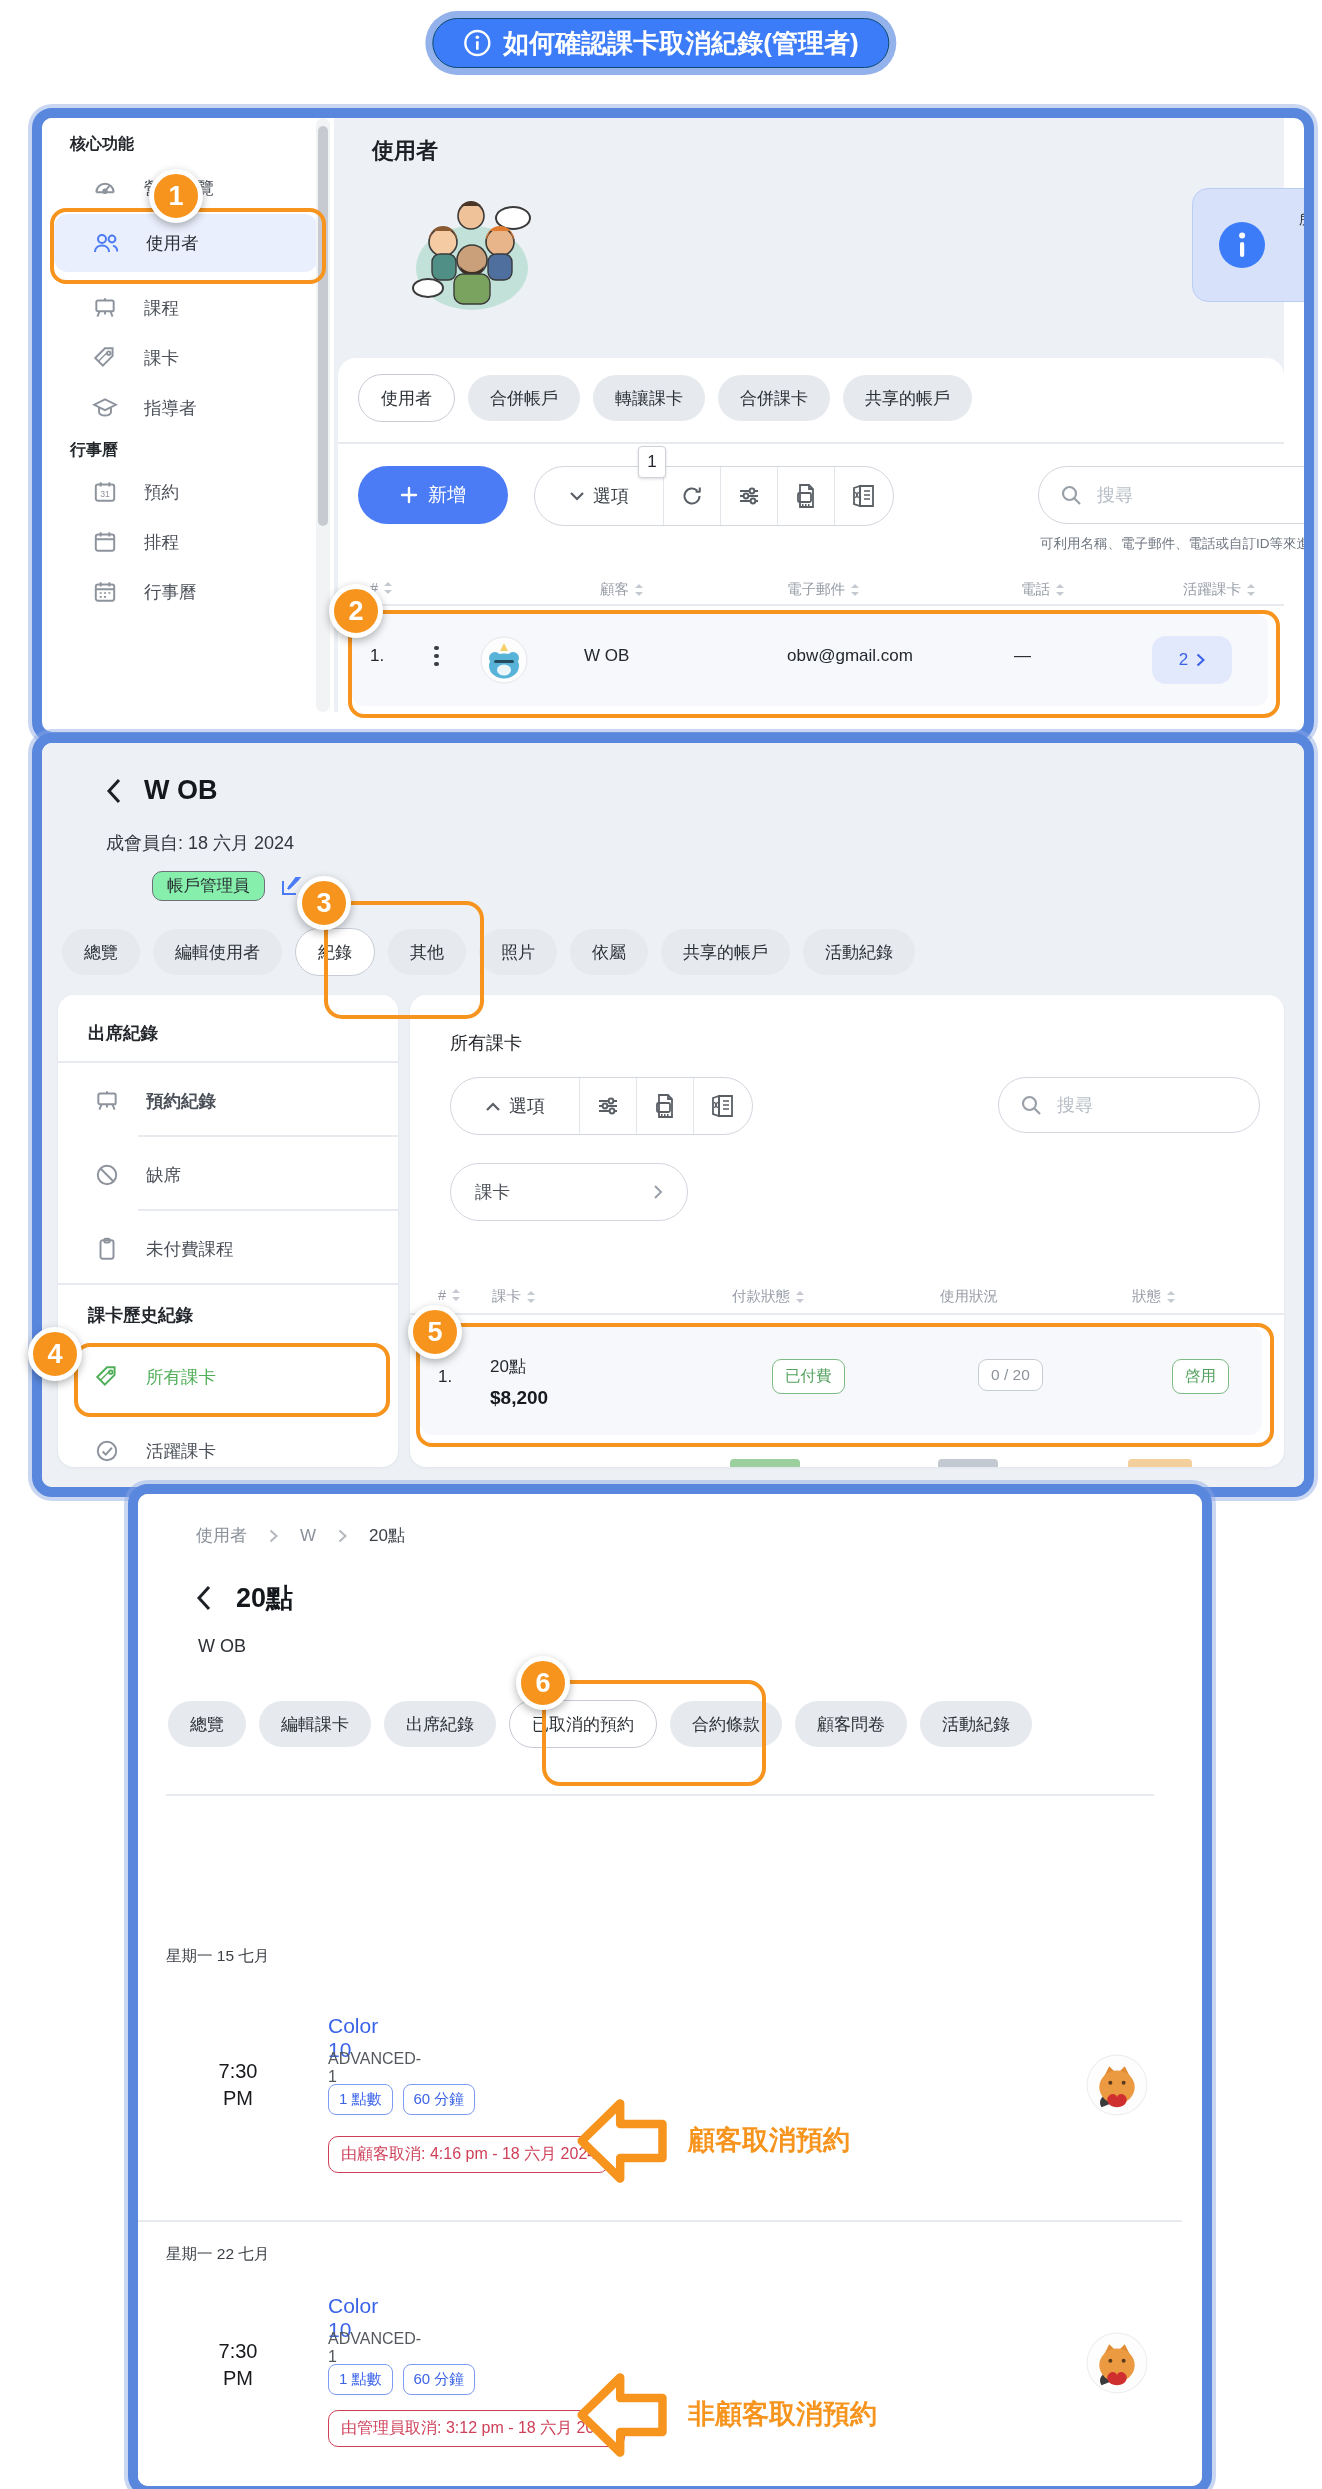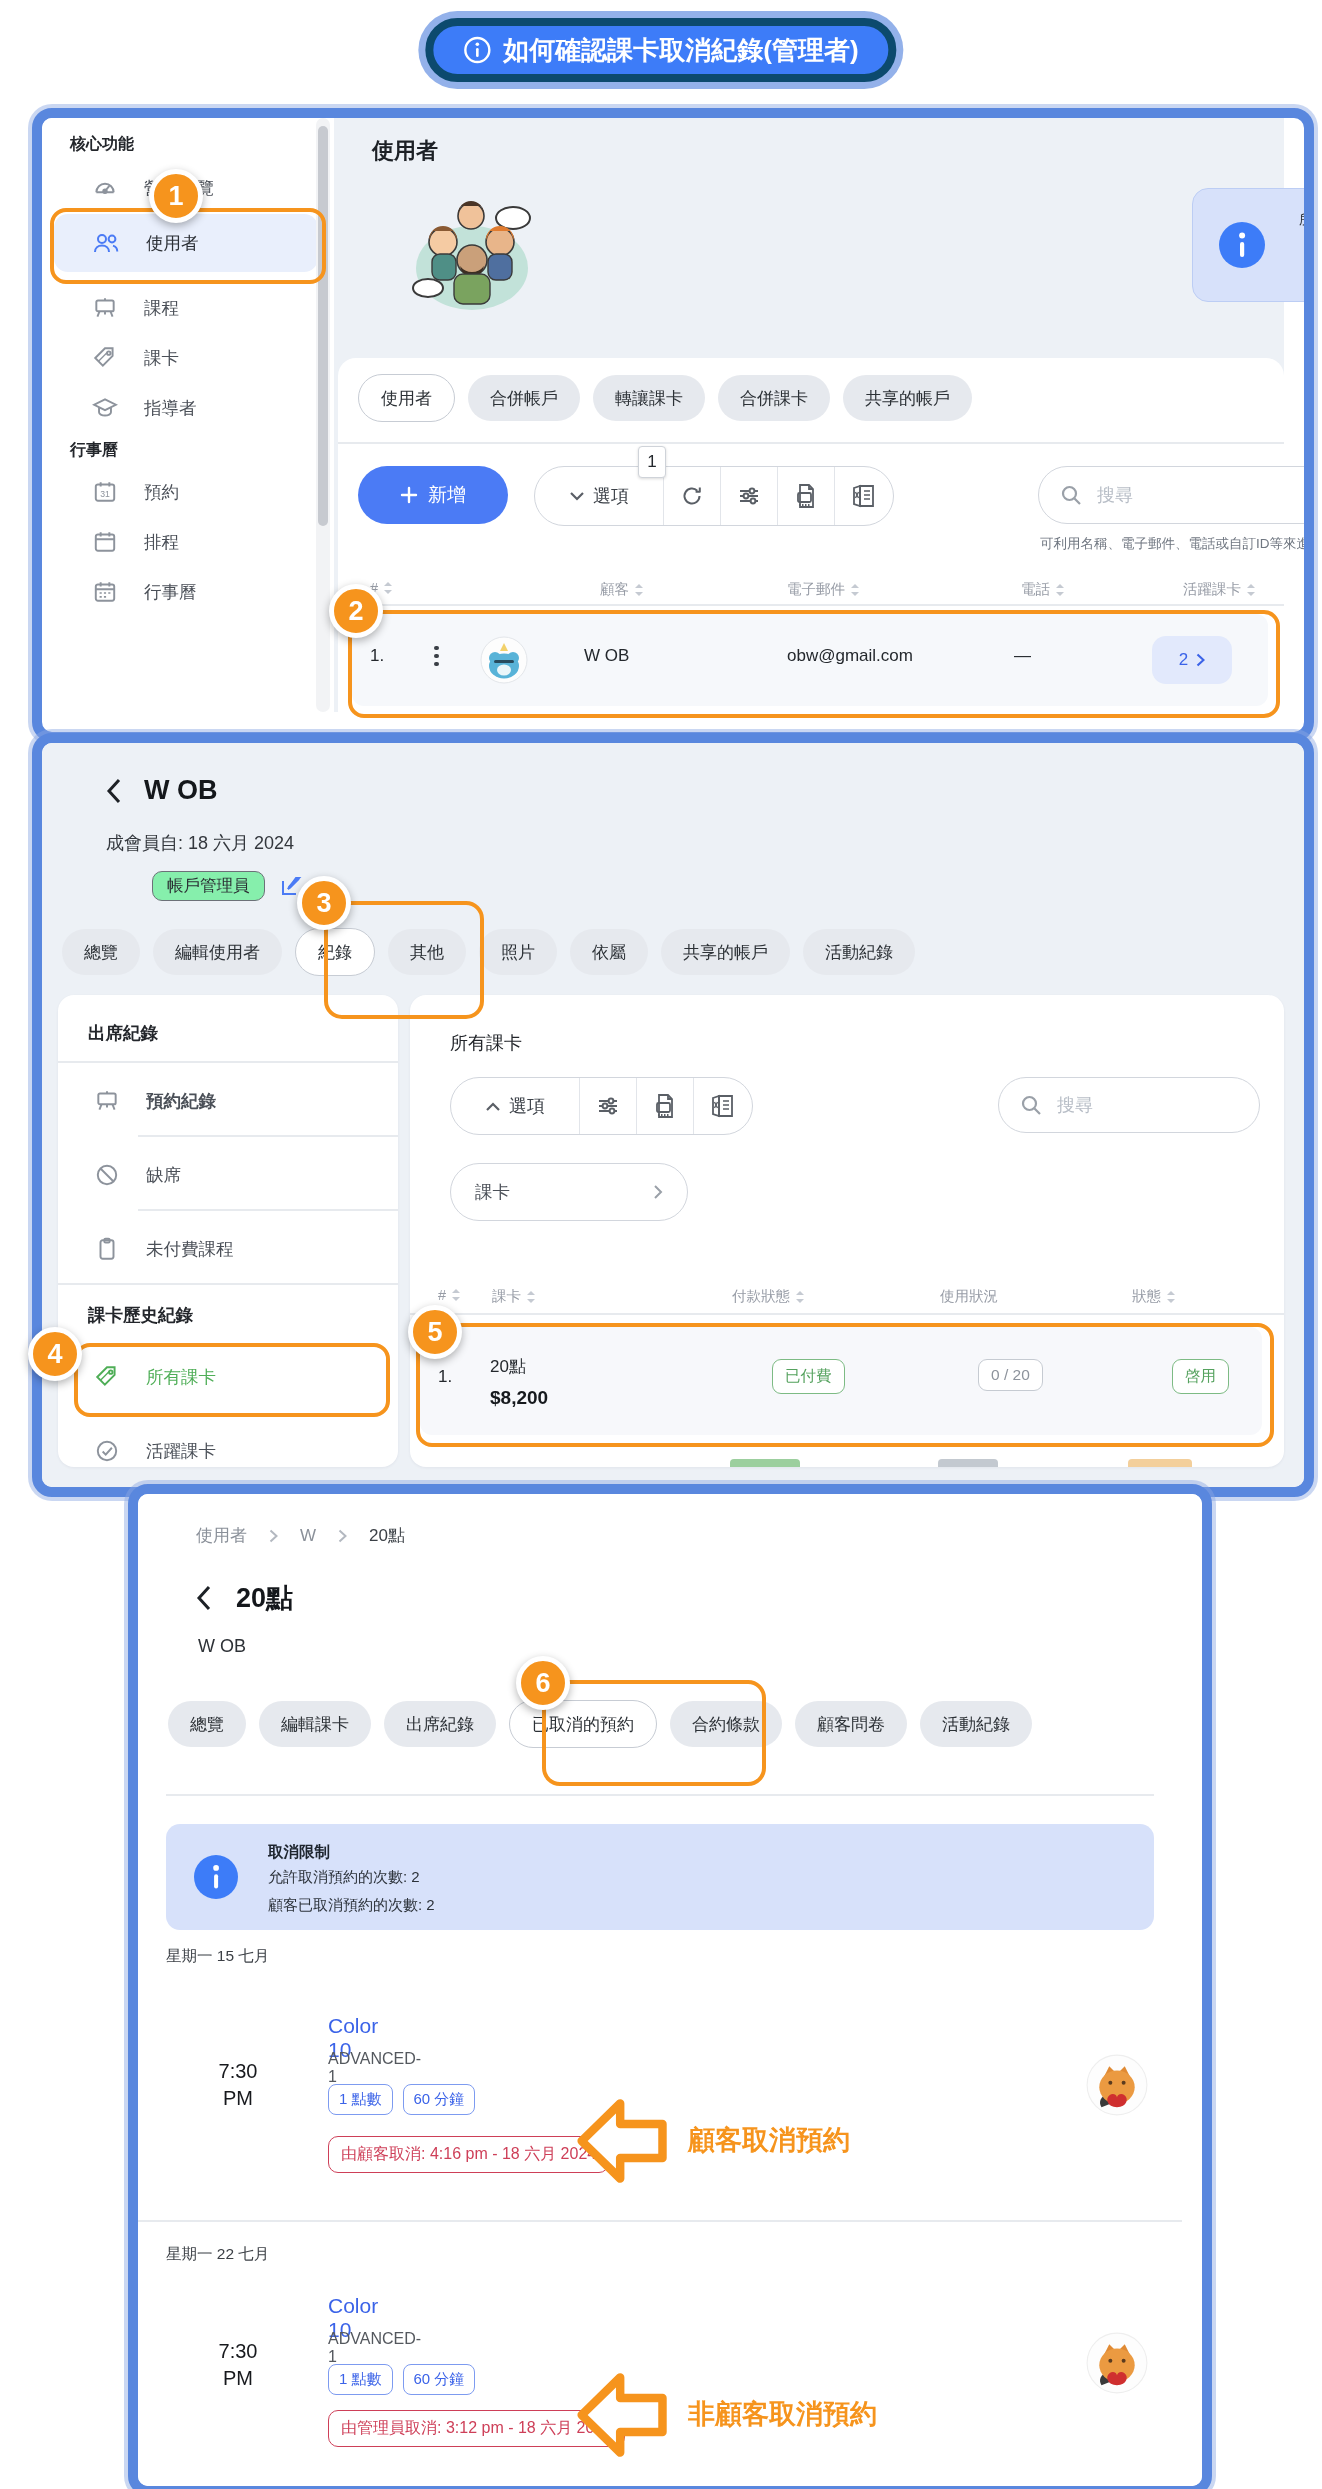--- a/index.html
+++ b/index.html
@@ -1,21 +1,21 @@
 <!DOCTYPE html>
 <html><head>
 <meta charset="utf-8">
 <style>
   html,body{margin:0;padding:0;background:#fff;}
   body{font-family:"Liberation Sans","DejaVu Sans",sans-serif;color:#2e3237;}
   .stage{position:relative;width:1322px;height:2489px;background:#fff;overflow:hidden;}
   .abs{position:absolute;}
   
   .banner{position:absolute;left:50%;top:18px;transform:translateX(-50%);
-    background:#3d7cf8;border:8px solid #0c4a6e;box-shadow:0 0 0 7px #93b1ea;
+    background:#3d7cf8;border:1px solid #0c4a6e;box-shadow:0 0 0 7px #93b1ea;
     border-radius:999px;height:48px;display:flex;align-items:center;gap:12px;
     padding:0 30px;color:#fff;font-size:26px;font-weight:bold;white-space:nowrap;}
   
   .panel{position:absolute;background:#fff;border:10px solid #5987de;border-radius:20px;
     box-shadow:0 0 0 4px rgba(137,167,226,.45);}
   .panel-bg{position:absolute;inset:0;overflow:hidden;border-radius:10px;}
   .graybg{background:#edf1f6;}
   
   .callout{position:absolute;width:54px;height:54px;border-radius:50%;background:#f6941d;
     border:5px solid #fff;box-shadow:0 3px 8px rgba(0,0,0,.3);color:#fff;font-weight:bold;
@@ -552,30 +552,20 @@
         <span class="pill active">已取消的預約</span>
         <span class="pill">合約條款</span>
         <span class="pill">顧客問卷</span>
         <span class="pill">活動紀錄</span>
       </div>
       <div class="ring" style="left:404px;top:186px;width:216px;height:98px;border-radius:18px;"></div>
       <div class="callout" style="left:378px;top:162px;">6</div>
 
       <div class="divider" style="left:28px;top:300px;width:988px;"></div>
 
-      <div class="abs" style="left:28px;top:330px;width:988px;height:106px;background:#d7e1fa;border-radius:14px;">
-        <svg class="abs" style="left:28px;top:31px;" width="44" height="44" viewBox="0 0 46 46">
-          <circle cx="23" cy="23" r="23" fill="#3d7cf8"></circle>
-          <rect x="21" y="20" width="4.2" height="15" rx="2.1" fill="#fff"></rect>
-          <circle cx="23.1" cy="13.5" r="3" fill="#fff"></circle>
-        </svg>
-        <div class="abs" style="left:102px;top:18px;font-size:15.5px;font-weight:bold;color:#1d242e;">取消限制</div>
-        <div class="abs" style="left:102px;top:44px;font-size:15px;color:#2c323a;">允許取消預約的次數: 2</div>
-        <div class="abs" style="left:102px;top:72px;font-size:15px;color:#2c323a;">顧客已取消預約的次數: 2</div>
-      </div>
 
       <div class="abs" style="left:28px;top:452px;font-size:15.5px;color:#3c4046;">星期一 15 七月</div>
 
       <div class="abs" style="left:0;top:0;">
         <div class="abs" style="left:60px;top:566px;width:80px;text-align:center;font-size:20px;color:#17191d;">
           <div>7:30</div>
           <div style="margin-top:4px;">PM</div>
         </div>
         <div class="abs" style="left:190px;top:520px;font-size:21px;color:#3b63e8;">Color 10</div>
         <div class="abs" style="left:190px;top:556px;font-size:16px;color:#54585e;">ADVANCED-1</div>

